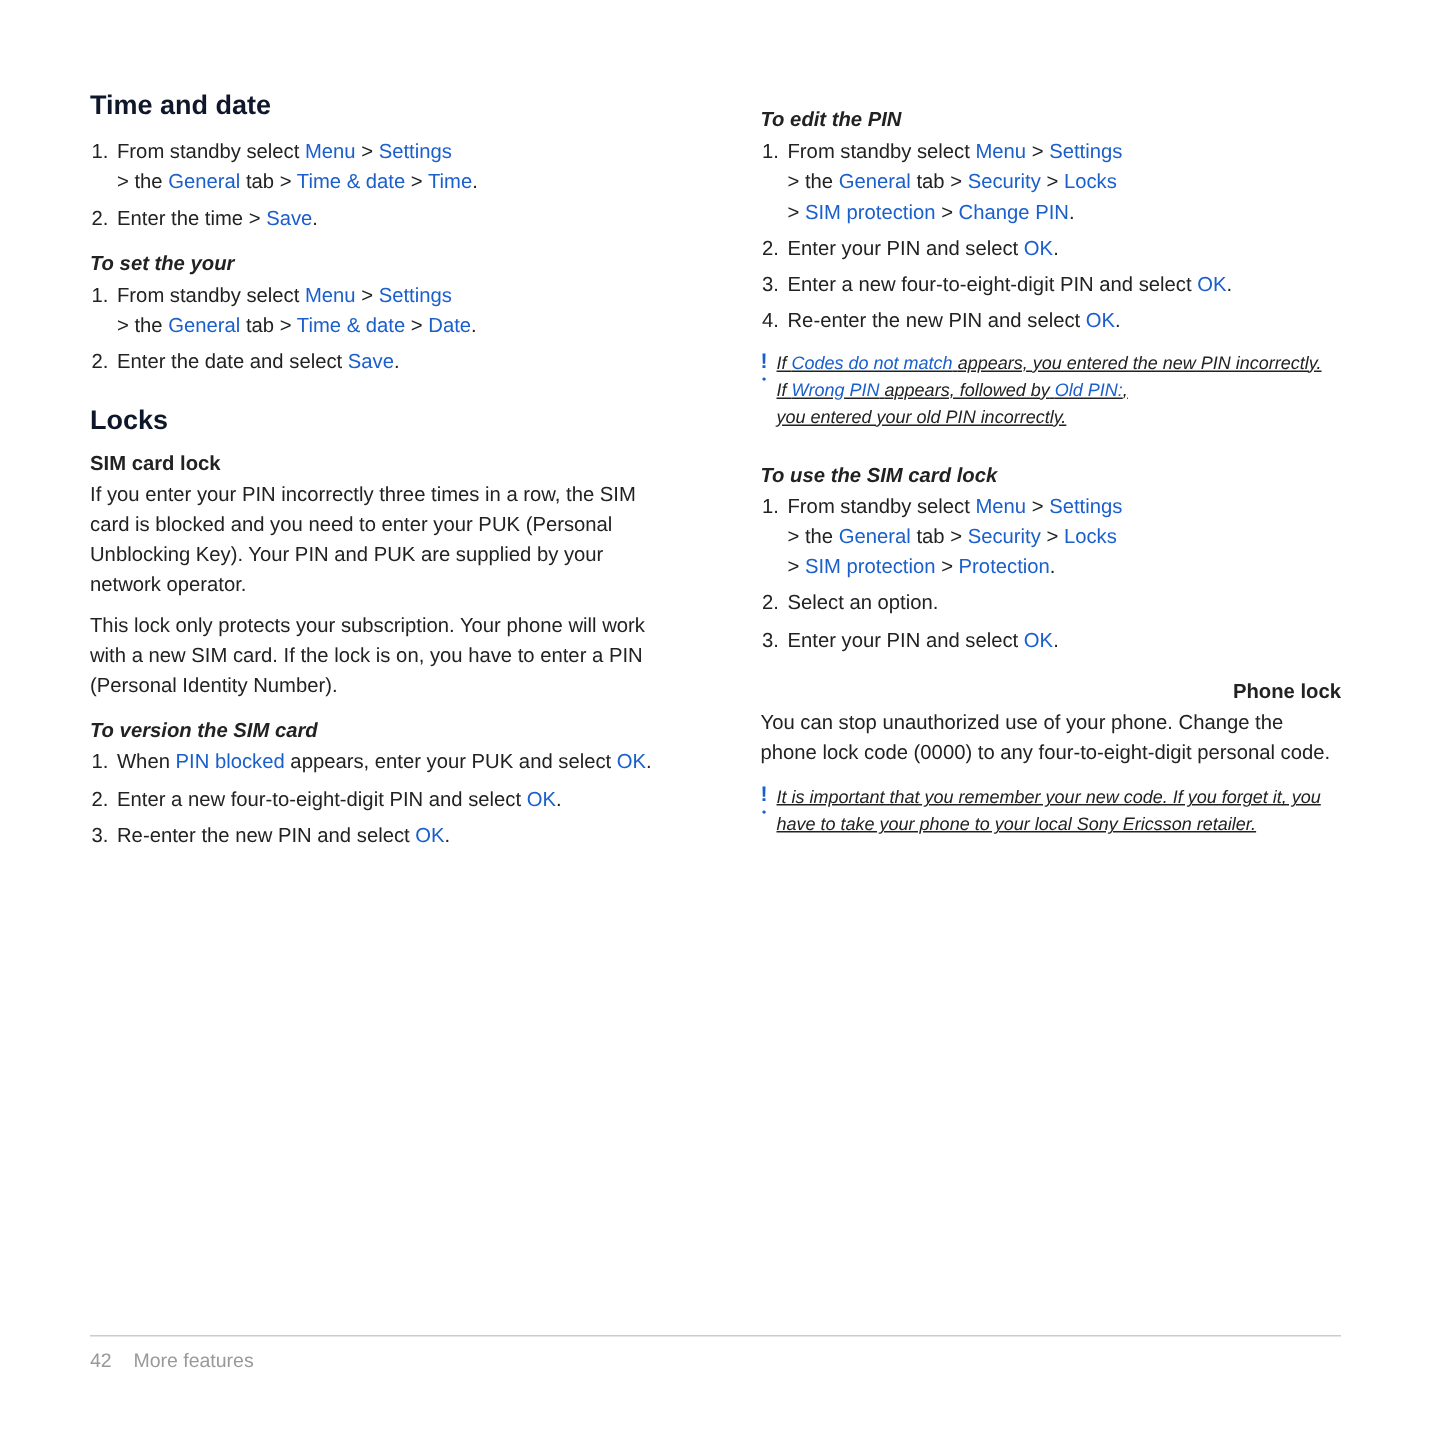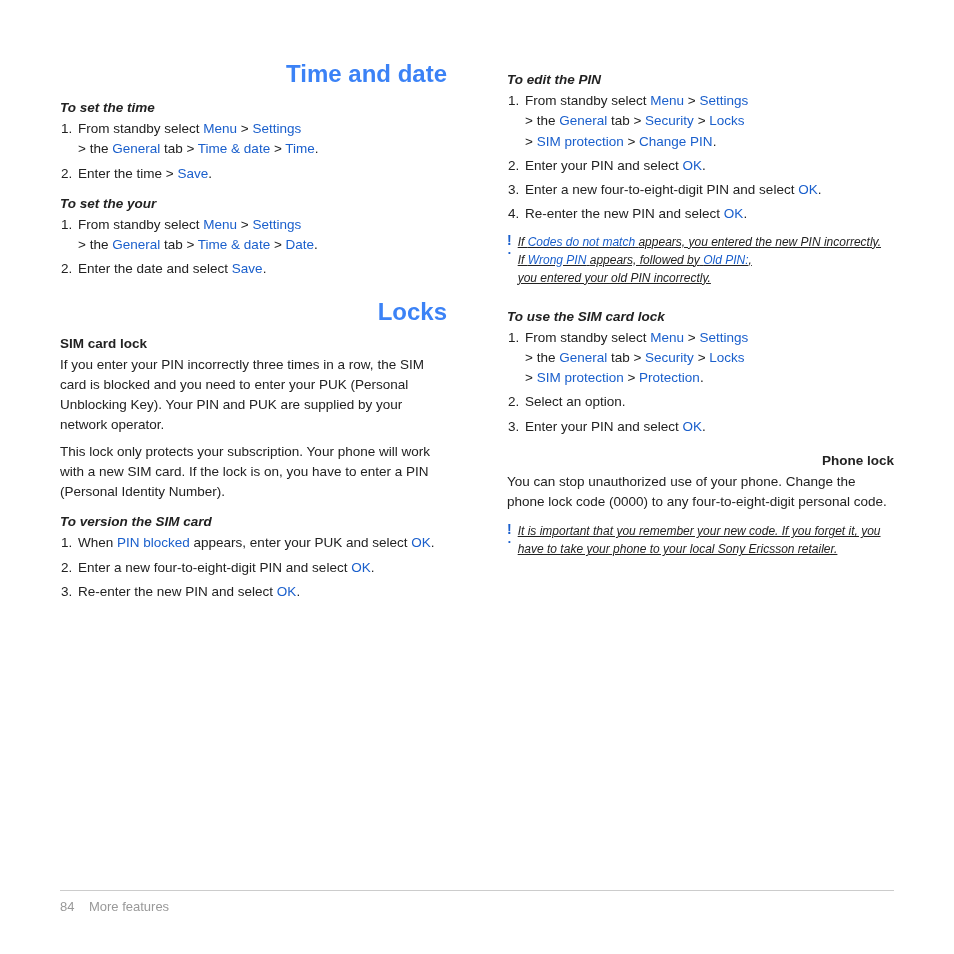--- a/index.html
+++ b/index.html
@@ -31,25 +31,24 @@
     }
     .col-left {
       flex: 1;
       padding-right: 10px;
     }
     .col-right {
       flex: 1;
       padding-left: 10px;
     }
     .section-title {
-      color: #3b82f6;
-      font-size: 24px;
+      color: #0f172a;
+      font-size: 18px;
       font-weight: bold;
       margin-bottom: 10px;
-      text-align: right;
     }
     .subsection-title {
       font-weight: bold;
       font-style: italic;
       margin-bottom: 4px;
       margin-top: 12px;
     }
     .bold-heading {
       font-weight: bold;
       margin-bottom: 4px;
@@ -112,21 +111,20 @@
 <body>
 
 <div class="page">
   <div class="columns">
 
     <div class="col-left">
 
       <div>
         <div class="section-title">Time and date</div>
 
-        <div class="subsection-title">To set the time</div>
         <ol>
           <li>
             From standby select <span class="link">Menu</span> &gt; <span class="link">Settings</span><br>
             &gt; the <span class="link">General</span> tab &gt; <span class="link">Time &amp; date</span> &gt; <span class="link">Time</span>.
           </li>
           <li>
             Enter the time &gt; <span class="link">Save</span>.
           </li>
         </ol>
 
@@ -222,16 +220,16 @@
         <p class="note-text">
           <em>It is important that you remember your new code. If you forget it, you have to take your phone to your local Sony Ericsson retailer.</em>
         </p>
       </div>
 
     </div>
   </div>
 
   <div class="footer">
     <div class="footer-page">
-      <span>84</span>&nbsp;&nbsp;&nbsp;&nbsp;<span>More features</span>
+      <span>42</span>&nbsp;&nbsp;&nbsp;&nbsp;<span>More features</span>
     </div>
   </div>
 </div>
 
 </body></html>

